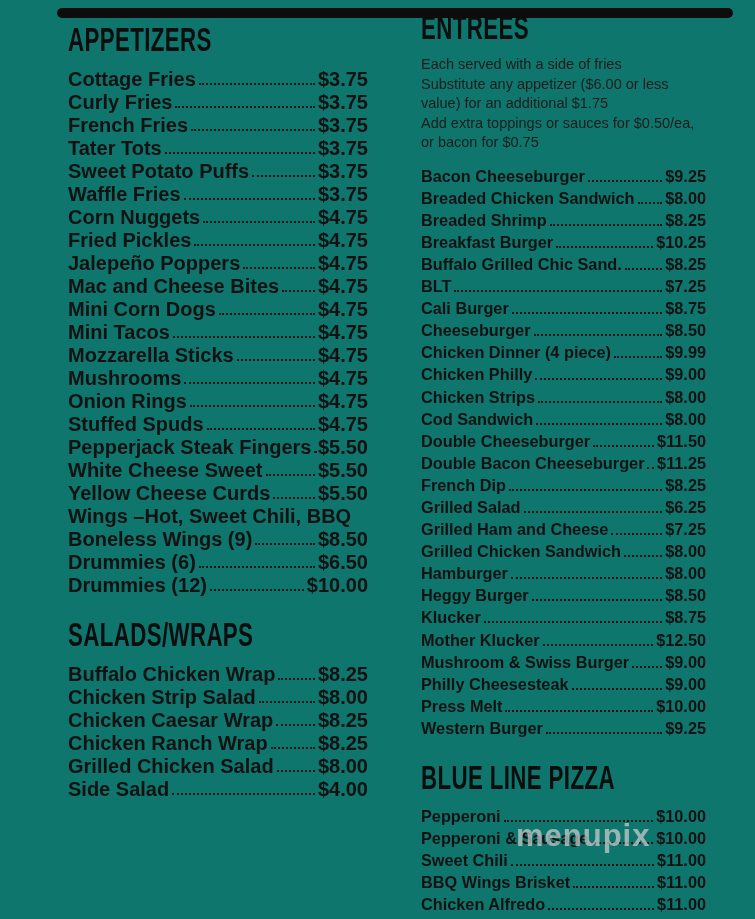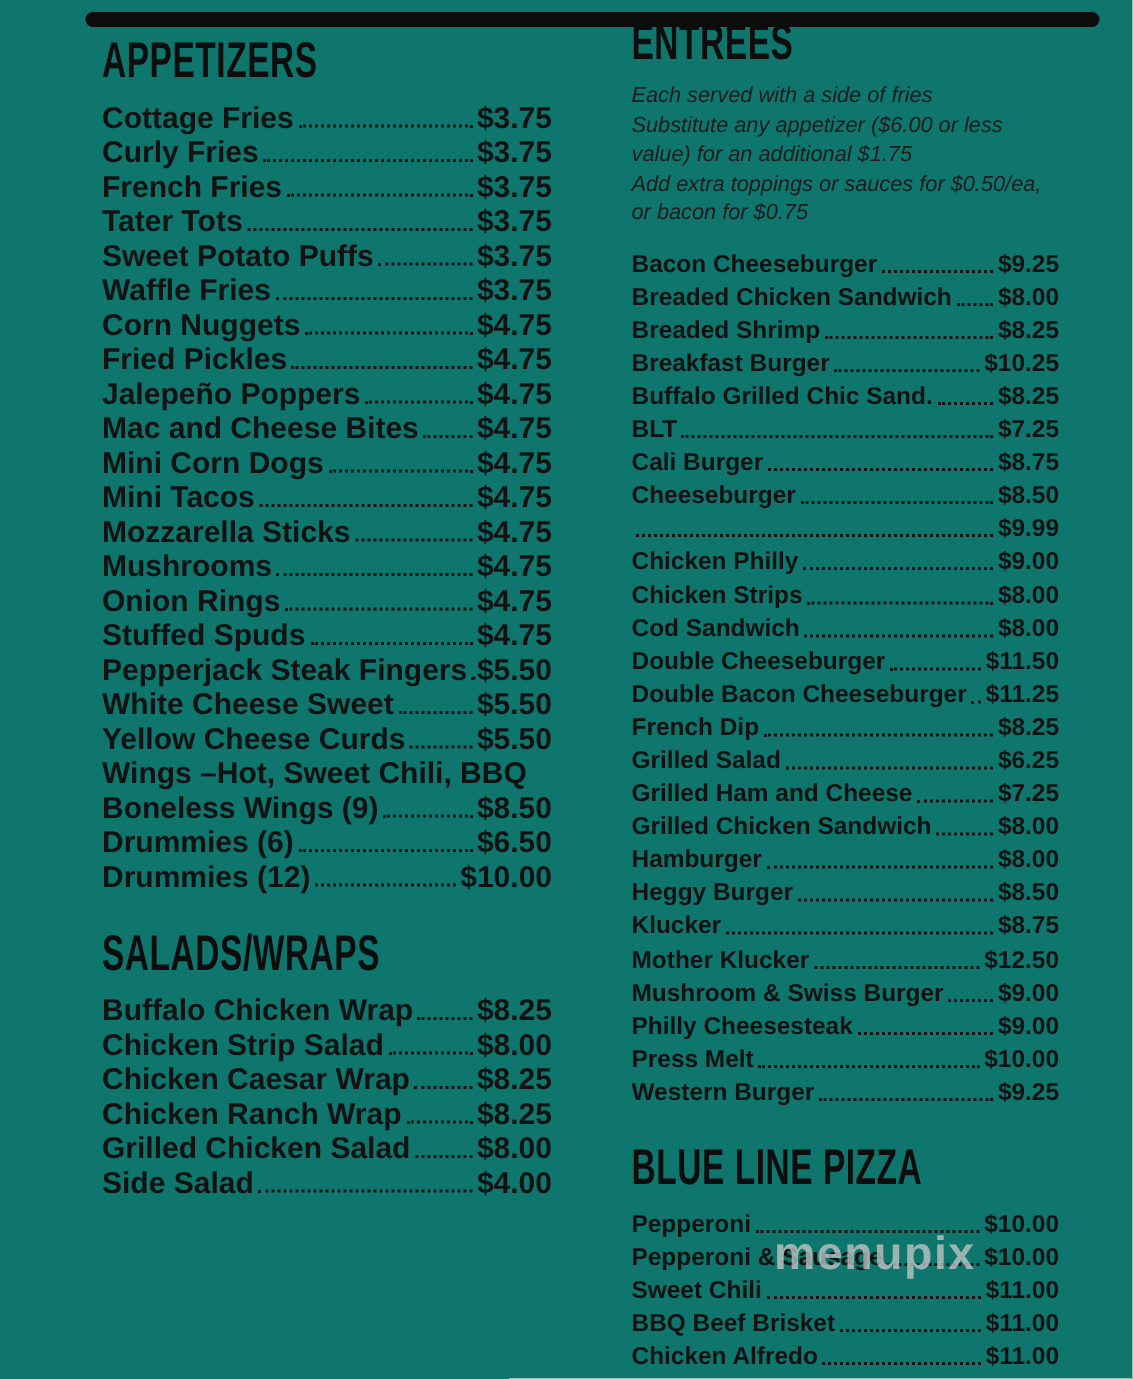--- a/index.html
+++ b/index.html
@@ -34,21 +34,20 @@
     letter-spacing: 0.5px;
     white-space: nowrap;
     transform: scale(0.72, 1.08);
     transform-origin: left bottom;
     color: #0d0d0d;
   }
 
   .section-notes { margin: 2px 0 12px 0; }
   .note {
     margin: 0;
-    font-style: italic;
     font-size: 14.5px;
     line-height: 19.5px;
     font-weight: normal;
     color: #1c1c1c;
   }
 
   .menu-item {
     display: flex;
     align-items: flex-end;
     height: 23px;
@@ -283,20 +282,21 @@
     <span class="item-name">Cali Burger</span>
     <span class="dots"></span>
     <span class="item-price">$8.75</span>
   </div>
           <div class="menu-item">
     <span class="item-name">Cheeseburger</span>
     <span class="dots"></span>
     <span class="item-price">$8.50</span>
   </div>
           <div class="menu-item">
+    <span class="item-name">Chicken Dinner (4 piece)</span>
     <span class="dots"></span>
     <span class="item-price">$9.99</span>
   </div>
           <div class="menu-item">
     <span class="item-name">Chicken Philly</span>
     <span class="dots"></span>
     <span class="item-price">$9.00</span>
   </div>
           <div class="menu-item">
     <span class="item-name">Chicken Strips</span>
@@ -393,21 +393,21 @@
     <span class="item-name">Pepperoni &amp; Sausage</span>
     <span class="dots"></span>
     <span class="item-price">$10.00</span>
   </div>
           <div class="menu-item">
     <span class="item-name">Sweet Chili</span>
     <span class="dots"></span>
     <span class="item-price">$11.00</span>
   </div>
           <div class="menu-item">
-    <span class="item-name">BBQ Beef Brisket</span>
+    <span class="item-name">BBQ Wings Brisket</span>
     <span class="dots"></span>
     <span class="item-price">$11.00</span>
   </div>
           <div class="menu-item">
     <span class="item-name">Chicken Alfredo</span>
     <span class="dots"></span>
     <span class="item-price">$11.00</span>
   </div>
         </div>
   </section>

